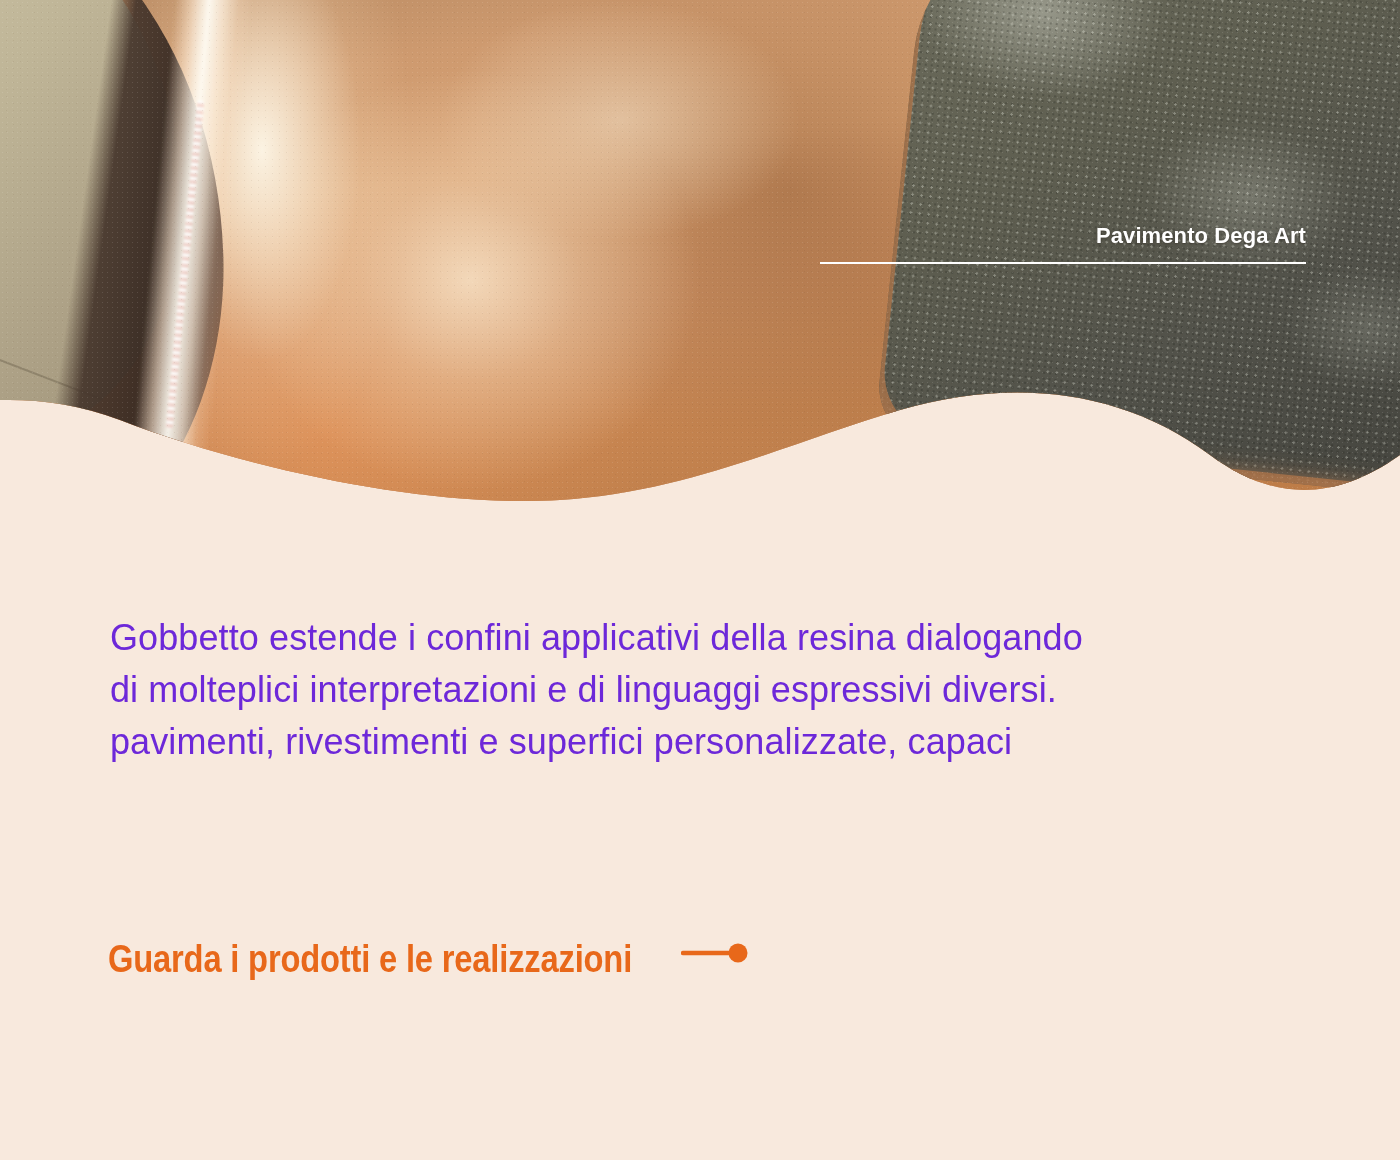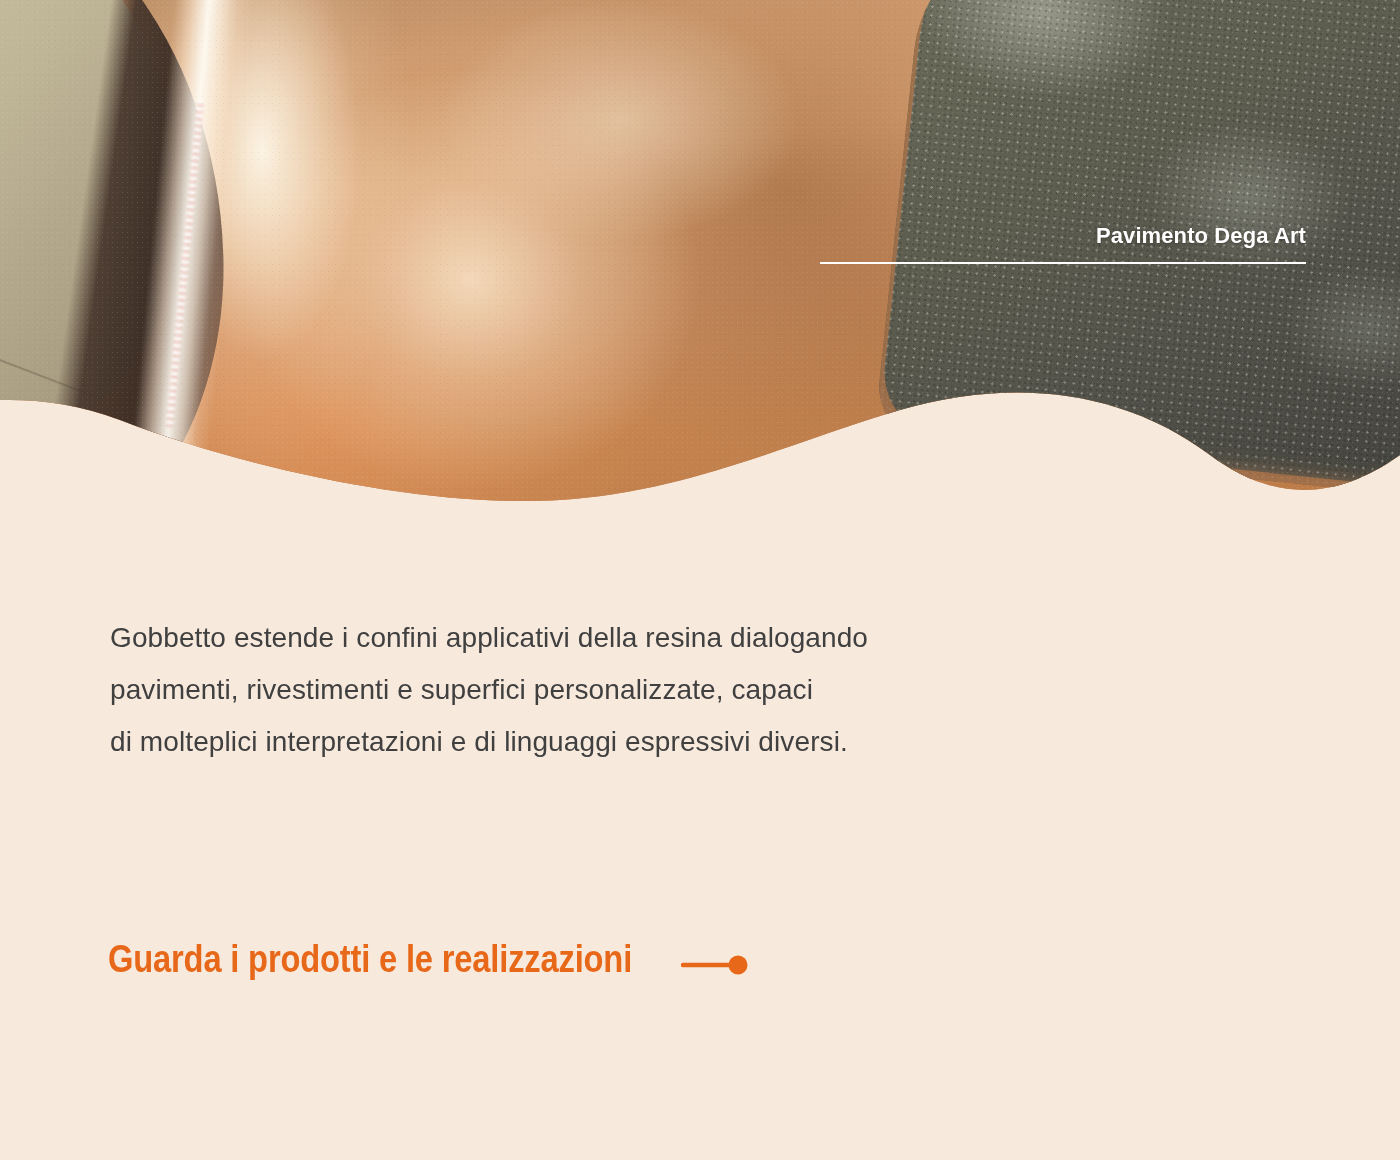--- a/index.html
+++ b/index.html
@@ -216,35 +216,35 @@
 
   
   .content {
     position: absolute;
     left: 110px;
     top: 612px;
     width: 1220px;
   }
   .body-copy {
     margin: 0;
-    color: #404040;
-    font-size: 28px;
+    color: #6d28d9;
+    font-size: 36px;
     font-weight: 400;
     line-height: 52px;
     letter-spacing: 0.1px;
   }
   .body-copy .line { display: block; white-space: pre; }
 
   
   .cta {
     position: absolute;
     left: 108px;
     top: 940px;
     display: inline-flex;
-    align-items: flex-end;
+    align-items: flex-start;
     gap: 26px;
     text-decoration: none;
     cursor: pointer;
   }
   .cta-label {
     color: #E8681A;
     font-size: 38px;
     font-weight: 700;
     letter-spacing: -0.2px;
     line-height: 1;
@@ -292,22 +292,22 @@
   </section>
 
   <div class="caption">
     <span class="caption-text">Pavimento Dega Art</span>
     <span class="caption-rule"></span>
   </div>
 
   <div class="content">
     <p class="body-copy">
       <span class="line">Gobbetto estende i confini applicativi della resina dialogando</span>
+      <span class="line">di molteplici interpretazioni e di linguaggi espressivi diversi.</span>
       <span class="line">pavimenti, rivestimenti e superfici personalizzate, capaci</span>
-      <span class="line">di molteplici interpretazioni e di linguaggi espressivi diversi.</span>
     </p>
   </div>
 
   <a class="cta" href="#">
     <span class="cta-label">Guarda i prodotti e le realizzazioni</span>
     <span class="cta-arrow">
       <svg width="70" height="26" viewBox="0 0 70 26" aria-hidden="true">
         <line x1="2" y1="13" x2="50" y2="13" stroke="#E8681A" stroke-width="4.5" stroke-linecap="round"></line>
         <circle cx="57" cy="13" r="9.5" fill="#E8681A"></circle>
       </svg>

